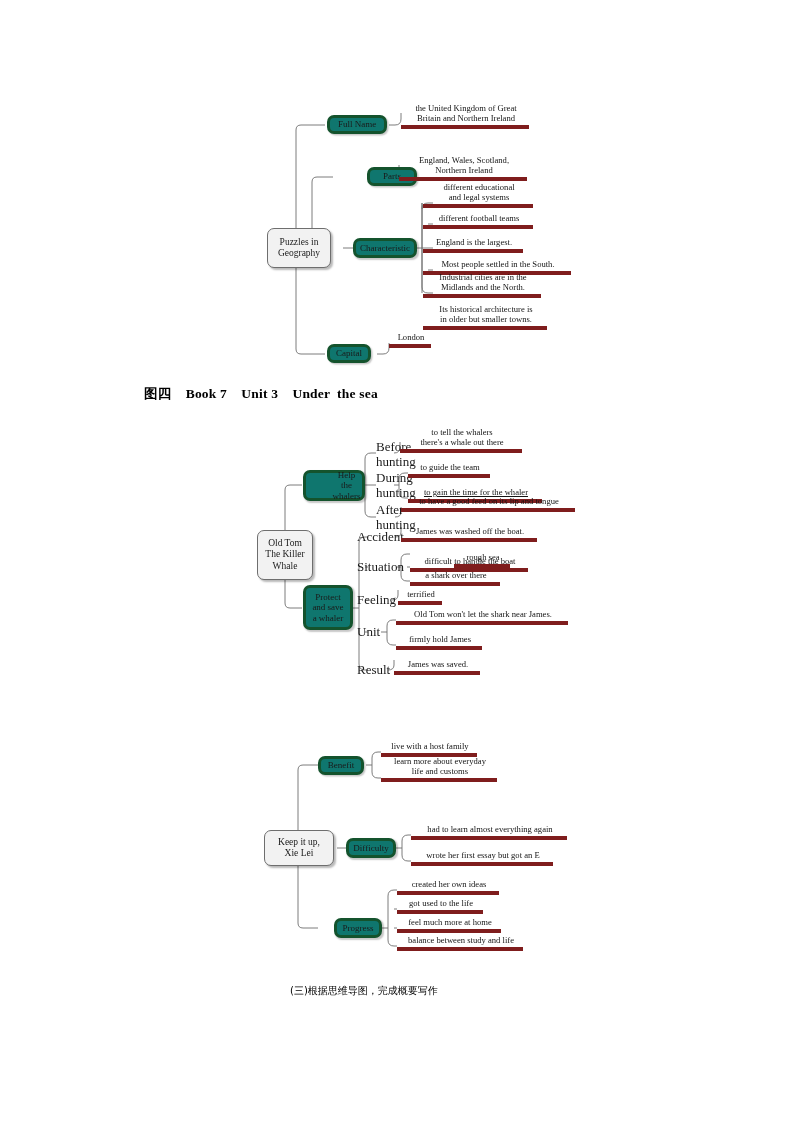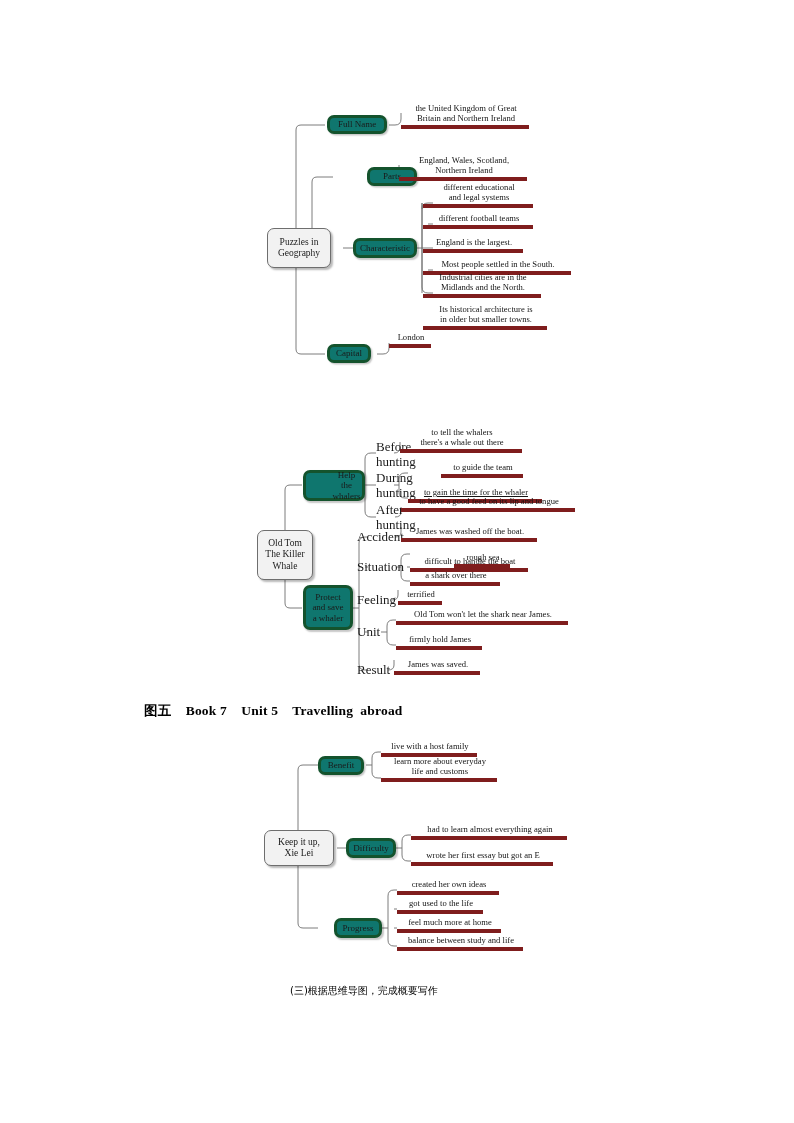--- a/index.html
+++ b/index.html
@@ -177,20 +177,21 @@
     <div class="leaf" style="left:158px; top:137px; width:100px;">England is the largest.</div>
     <div class="leaf" style="left:158px; top:159px; width:148px;">Most people settled in the South.</div>
     <div class="leaf twoline" style="left:158px; top:172px; width:118px;">Industrial cities are in the
 Midlands and the North.</div>
     <div class="leaf twoline" style="left:158px; top:204px; width:124px;">Its historical architecture is
 in older but smaller towns.</div>
 
     <div class="leaf" style="left:124px; top:232px; width:42px;">London</div>
   </div>
 
+  <div class="section-heading" style="left:144px; top:385px;">图四    Book 7    Unit 3    Under  the sea</div>
 
   <div class="mindmap" id="map2" style="left:255px; top:420px; width:330px; height:265px;">
 
     <svg width="330" height="265">
       <g fill="none" stroke="#6e6e6e" stroke-width="0.9">
 
         <path d="M 30 125 L 30 118"></path>
         <path d="M 30 118 L 30 70 Q 30 65 35 65 L 47 65"></path>
         <path d="M 30 145 L 30 183 Q 30 188 35 188 L 47 188"></path>
       </g>
@@ -268,41 +269,40 @@
 
     <div class="node bare" style="left:121px; top:22px; width:40px; height:24px;">Before
 hunting</div>
     <div class="node bare" style="left:121px; top:53px; width:40px; height:24px;">During
 hunting</div>
     <div class="node bare" style="left:121px; top:85px; width:40px; height:24px;">After
 hunting</div>
 
     <div class="leaf twoline" style="left:145px; top:7px; width:122px;">to tell the whalers
 there's a whale out there</div>
-    <div class="leaf" style="left:153px; top:42px; width:82px;margin-left:33px;">to guide the team</div>
+    <div class="leaf" style="left:153px; top:42px; width:82px;">to guide the team</div>
     <div class="leaf" style="left:153px; top:67px; width:134px;text-decoration:underline;">to gain the time for the whaler</div>
     <div class="leaf" style="left:146px; top:76px; width:174px;">to have a good feed on its lip and tongue</div>
 
     <div class="node bare" style="left:102px; top:110px; width:42px; height:13px;">Accident</div>
     <div class="node bare" style="left:102px; top:140px; width:44px; height:13px;">Situation</div>
     <div class="node bare" style="left:102px; top:173px; width:38px; height:13px;">Feeling</div>
     <div class="node bare" style="left:102px; top:205px; width:28px; height:13px;">Unit</div>
     <div class="node bare" style="left:102px; top:243px; width:34px; height:13px;">Result</div>
 
     <div class="leaf" style="left:146px; top:106px; width:136px;">James was washed off the boat.</div>
     <div class="leaf" style="left:155px; top:132px; width:56px;margin-left:44px;">rough sea</div>
     <div class="leaf" style="left:155px; top:136px; width:118px;">difficult to handle the boat</div>
     <div class="leaf" style="left:155px; top:150px; width:90px;">a shark over there</div>
     <div class="leaf" style="left:143px; top:169px; width:44px;">terrified</div>
     <div class="leaf" style="left:141px; top:189px; width:172px;">Old Tom won't let the shark near James.</div>
     <div class="leaf" style="left:141px; top:214px; width:86px;">firmly hold James</div>
     <div class="leaf" style="left:139px; top:239px; width:86px;">James was saved.</div>
   </div>
 
-  <div class="section-heading" style="left:144px; top:702px;">图五    Book 7    Unit 5    Travelling  abroad</div>
 
   <div class="mindmap" id="map3" style="left:262px; top:738px; width:330px; height:225px;">
 
     <svg width="330" height="225">
       <g fill="none" stroke="#6e6e6e" stroke-width="0.9">
 
         <path d="M 36 95 L 36 88"></path>
         <path d="M 36 88 L 36 32 Q 36 27 41 27 L 56 27"></path>
         <path d="M 75 110 L 86 110"></path>
         <path d="M 36 125 L 36 185 Q 36 190 41 190 L 56 190"></path>

